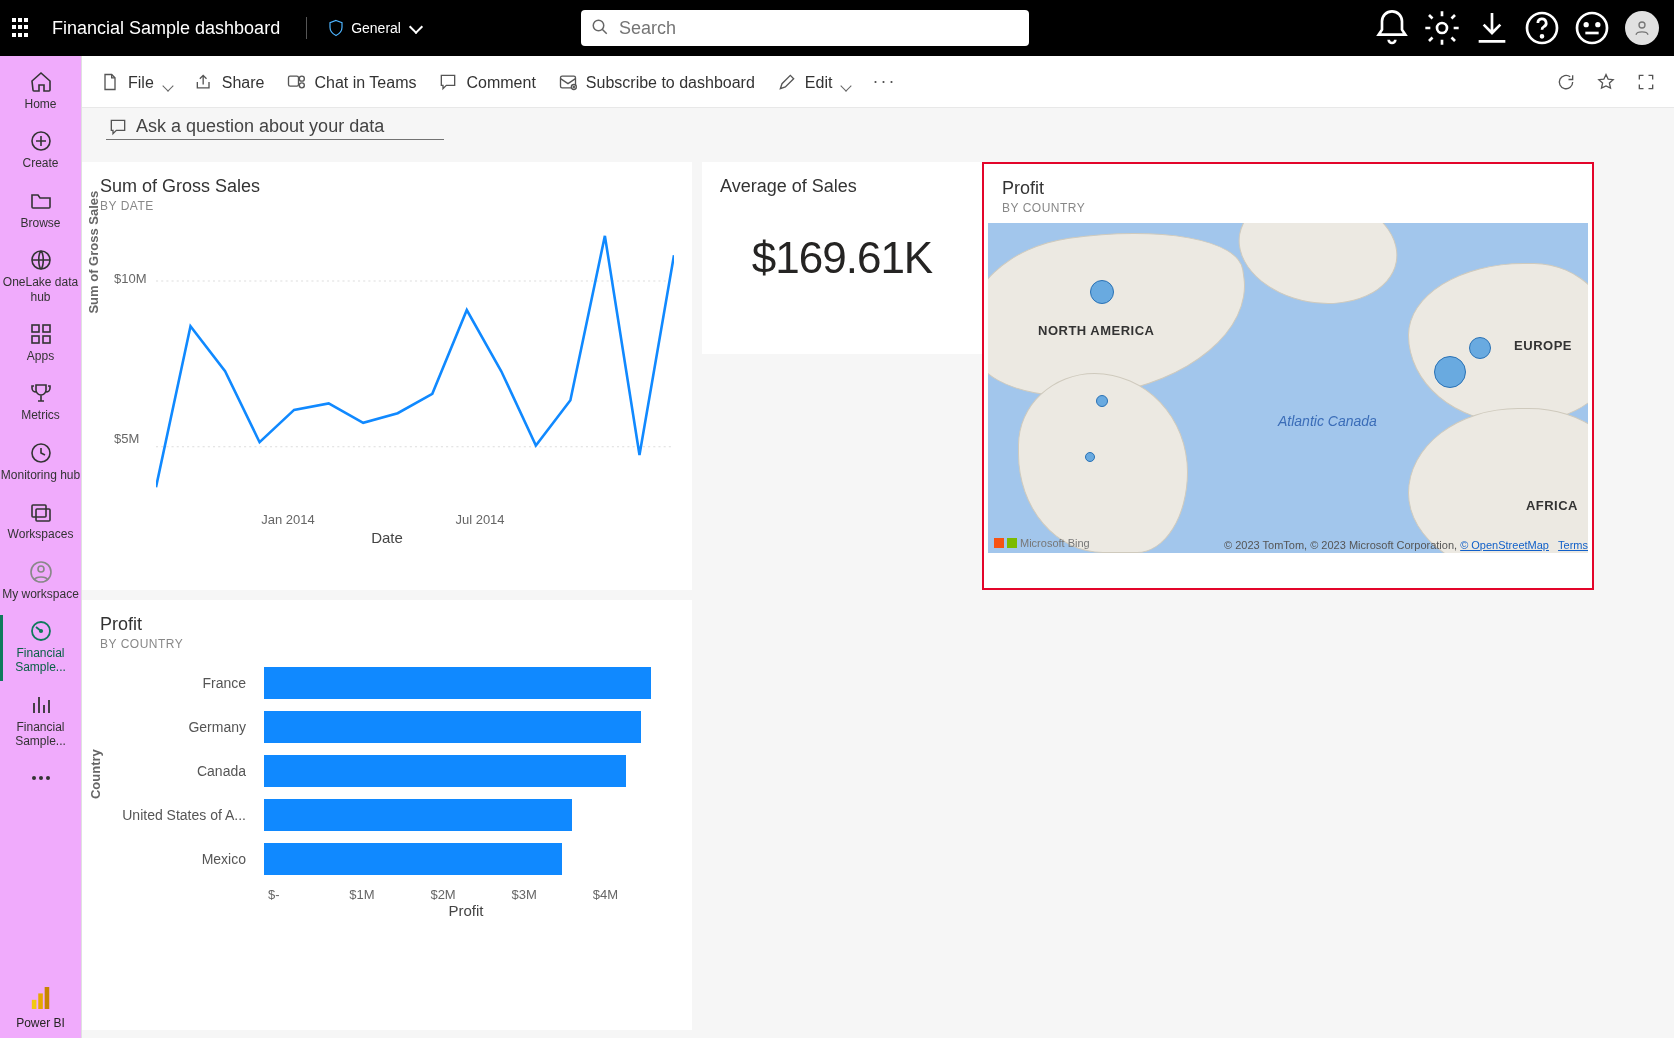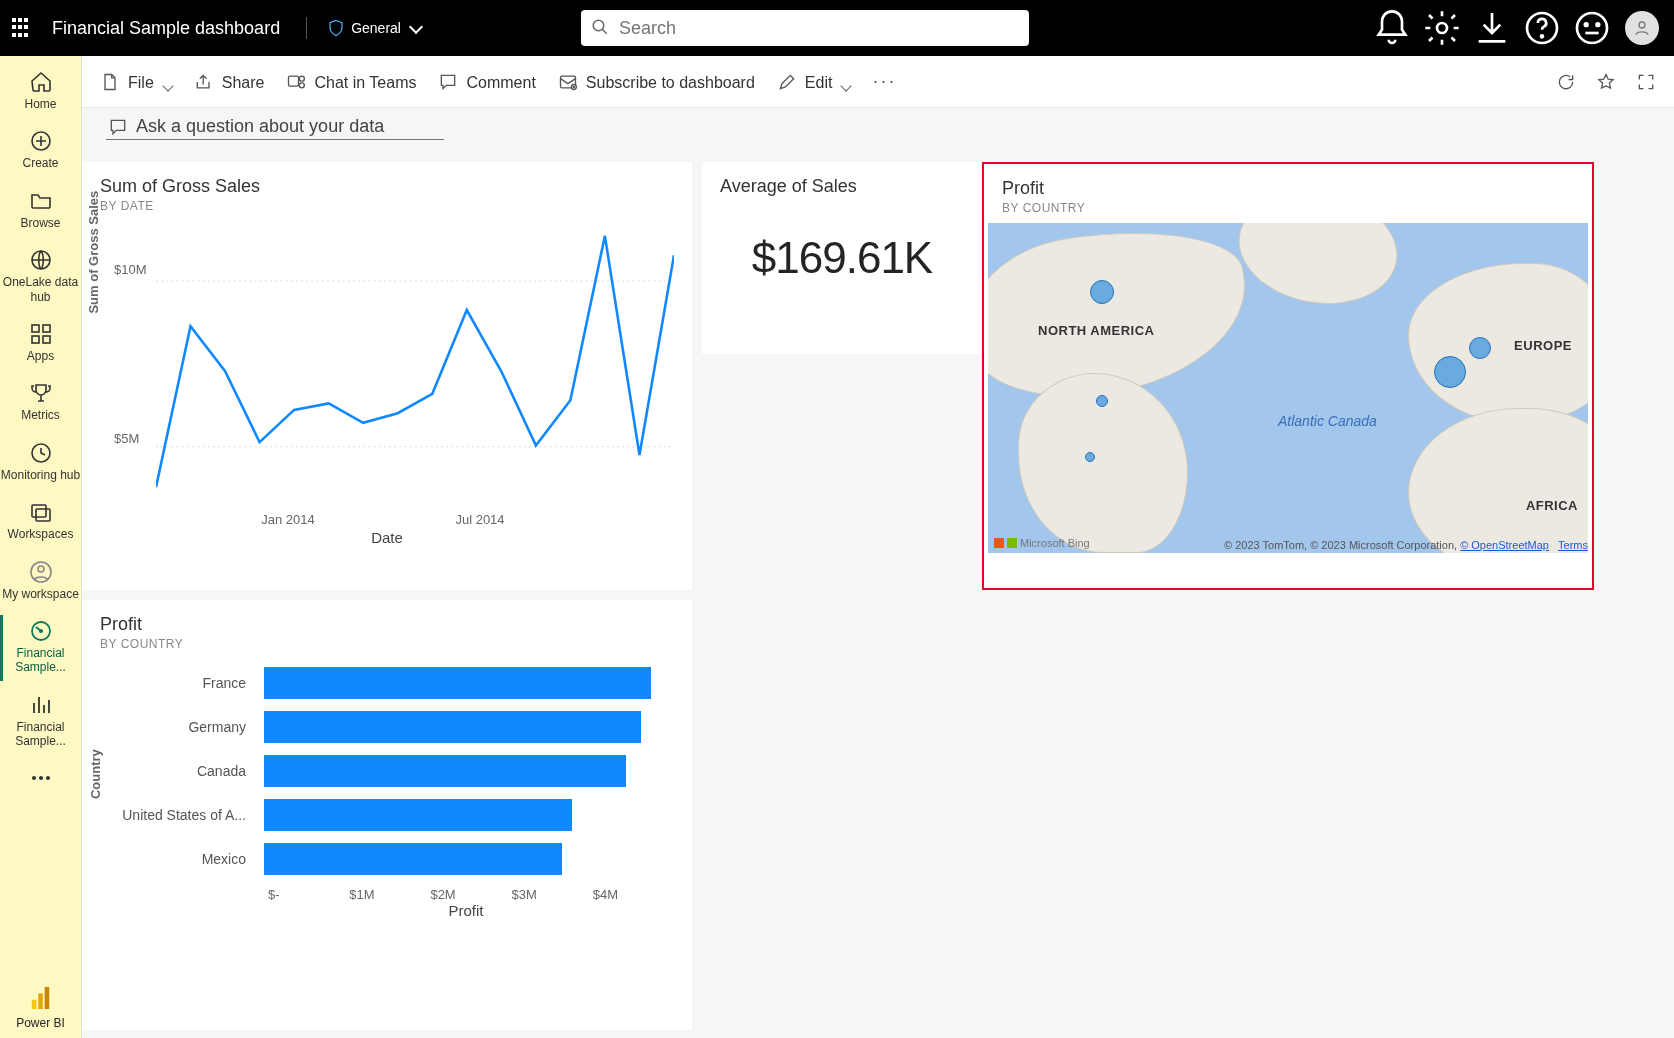--- a/index.html
+++ b/index.html
@@ -14,21 +14,21 @@
   .shield { width:18px; height:18px; }
   .chev-down { width:10px; height:10px; border-right:2px solid #fff; border-bottom:2px solid #fff; transform:rotate(45deg); margin-left:4px; margin-bottom:3px;}
   .topbar .search-wrap { flex:0 0 448px; margin-left:150px; position:relative;}
   .topbar .search { width:100%; height:36px; border-radius:4px; border:none; padding:0 12px 0 38px; font-size:18px; color:#c2410c;}
   .topbar .search-icon { position:absolute; left:10px; top:8px; width:18px; height:18px; color:#666;}
   .topbar .spacer { flex:1; }
   .topbar .icon-btn { width:40px; height:40px; display:flex; align-items:center; justify-content:center; cursor:pointer; color:#fff;}
   .avatar-circle{ width:34px; height:34px; border-radius:50%; background:#e1e1e1; display:flex; align-items:center; justify-content:center; color:#555;}
 
   
-  .leftrail { position:absolute; top:56px; left:0; bottom:0; width:82px; border-right:1px solid #e0e0e0; background:#fef9c3; display:flex; flex-direction:column; align-items:flex-start; padding-top:6px;}
+  .leftrail { position:absolute; top:56px; left:0; bottom:0; width:82px; border-right:1px solid #e0e0e0; background:#f0abfc; display:flex; flex-direction:column; align-items:flex-start; padding-top:6px;}
   .rail-item { width:100%; display:flex; flex-direction:column; align-items:center; padding:8px 0 10px 0; font-size:12px; color:#333; cursor:pointer; position:relative; text-align:center; line-height:1.2;}
   .rail-item svg, .rail-item .ri-ico { width:24px; height:24px; margin-bottom:3px;}
   .rail-item.active { color:#096146; }
   .rail-item.active::before { content:""; position:absolute; left:0; top:4px; bottom:4px; width:3px; background:#0f7a5b;}
   .rail-spacer { flex:1;}
   .rail-footer { width:100%; text-align:center; font-size:12px; padding:8px 15px; cursor:pointer;}
   .rail-footer .pb-logo { width:22px; height:26px; margin-bottom:2px;}
 
   
   .cmdbar { position:absolute; top:56px; left:82px; right:0; height:52px; border-bottom:1px solid #e8e8e8; display:flex; align-items:center; padding:0 18px; gap:22px; background:#fff;}
@@ -328,21 +328,21 @@
         </svg>
       <span>Ask a question about your data</span>
     </div>
   </div>
 
   <div class="tile t-line">
     <h3>Sum of Gross Sales</h3>
     <div class="sub">BY DATE</div>
     <div class="lc-area">
       <div class="lc-ylab">Sum of Gross Sales</div>
-      <div class="lc-ytick" style="top:39px">$10M</div>
+      <div class="lc-ytick" style="top:48px">$10M</div>
       <div class="lc-ytick" style="top:208px">$5M</div>
       <svg class="lc-svg" viewBox="0 0 500 280" preserveAspectRatio="none">
         <g class="lc-grid">
             <line x1="0" y1="56" x2="500" y2="56"></line>
             <line x1="0" y1="216" x2="500" y2="216"></line>
           </g>
         <path id="lc-path" class="lc-path" d="M0.0,255.1 L33.3,99.6 L66.7,143.1 L100.0,211.6 L133.3,180.4 L166.7,174.2 L200.0,192.9 L233.3,183.6 L266.7,164.9 L300.0,84.0 L333.3,143.1 L366.7,214.7 L400.0,171.1 L433.3,12.4 L466.7,224.0 L500.0,31.1"></path>
       </svg>
       <div class="lc-xtick" style="left:180px">Jan 2014</div>
       <div class="lc-xtick" style="left:372px">Jul 2014</div>

